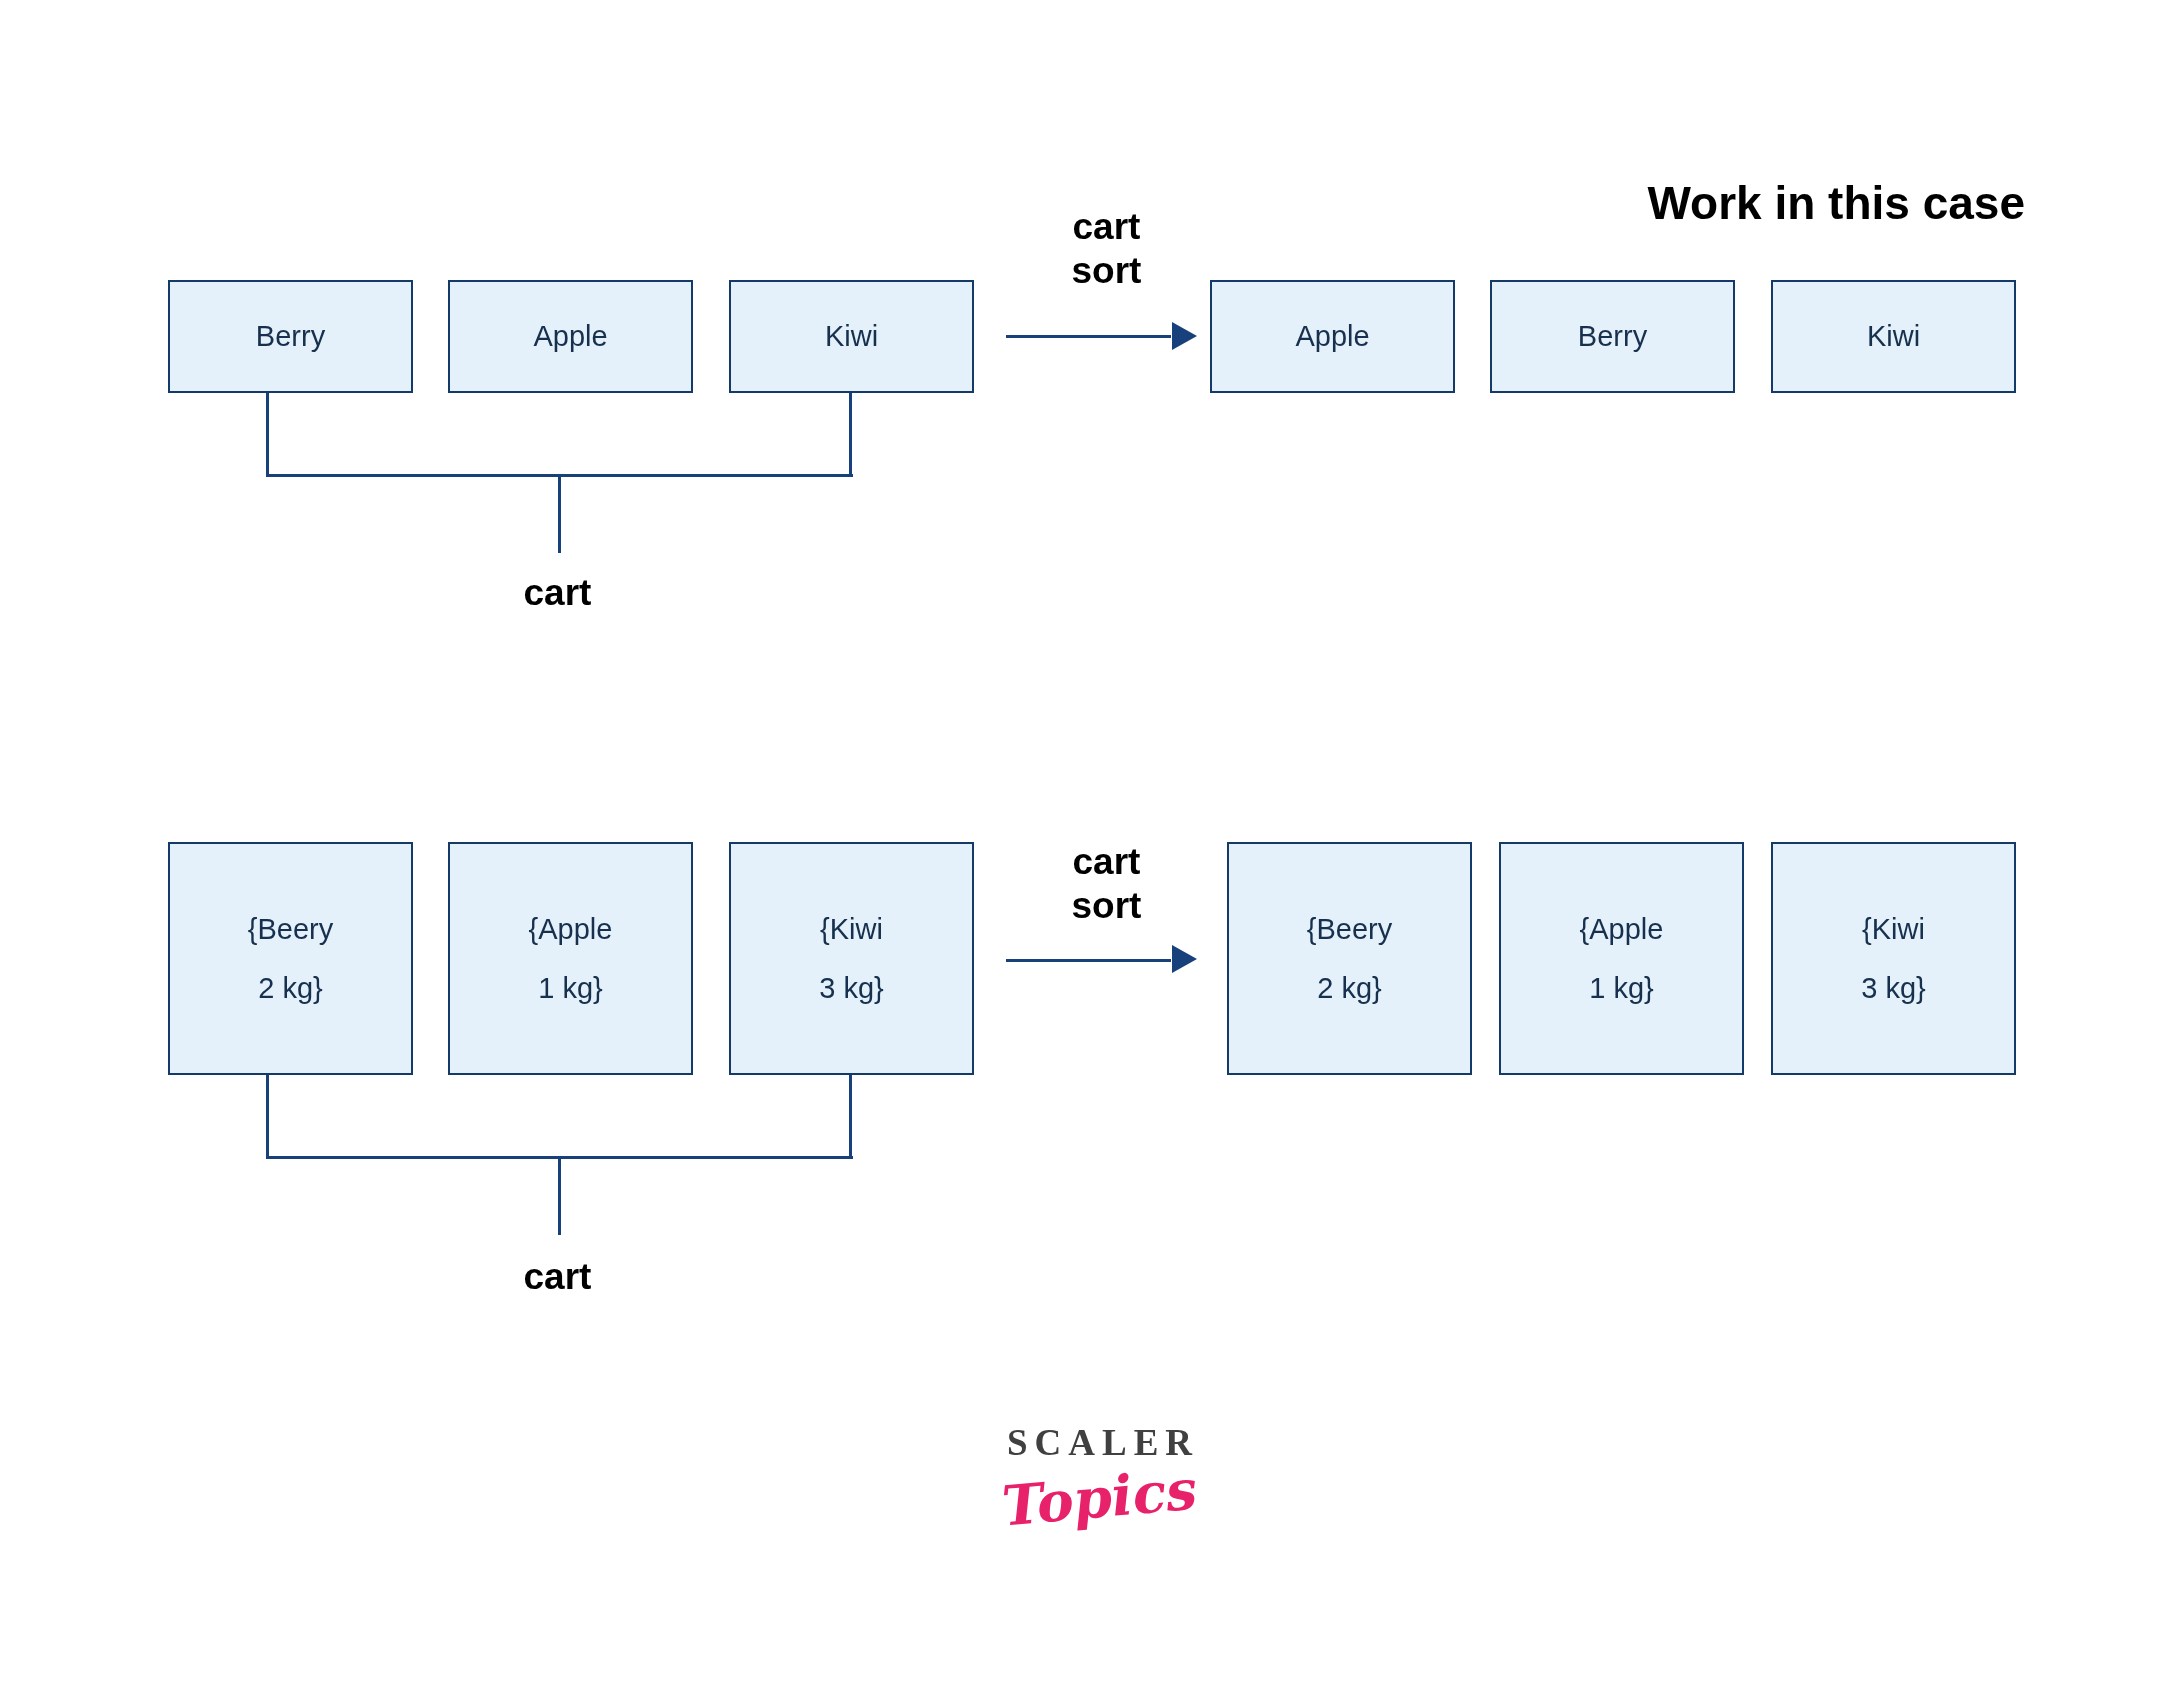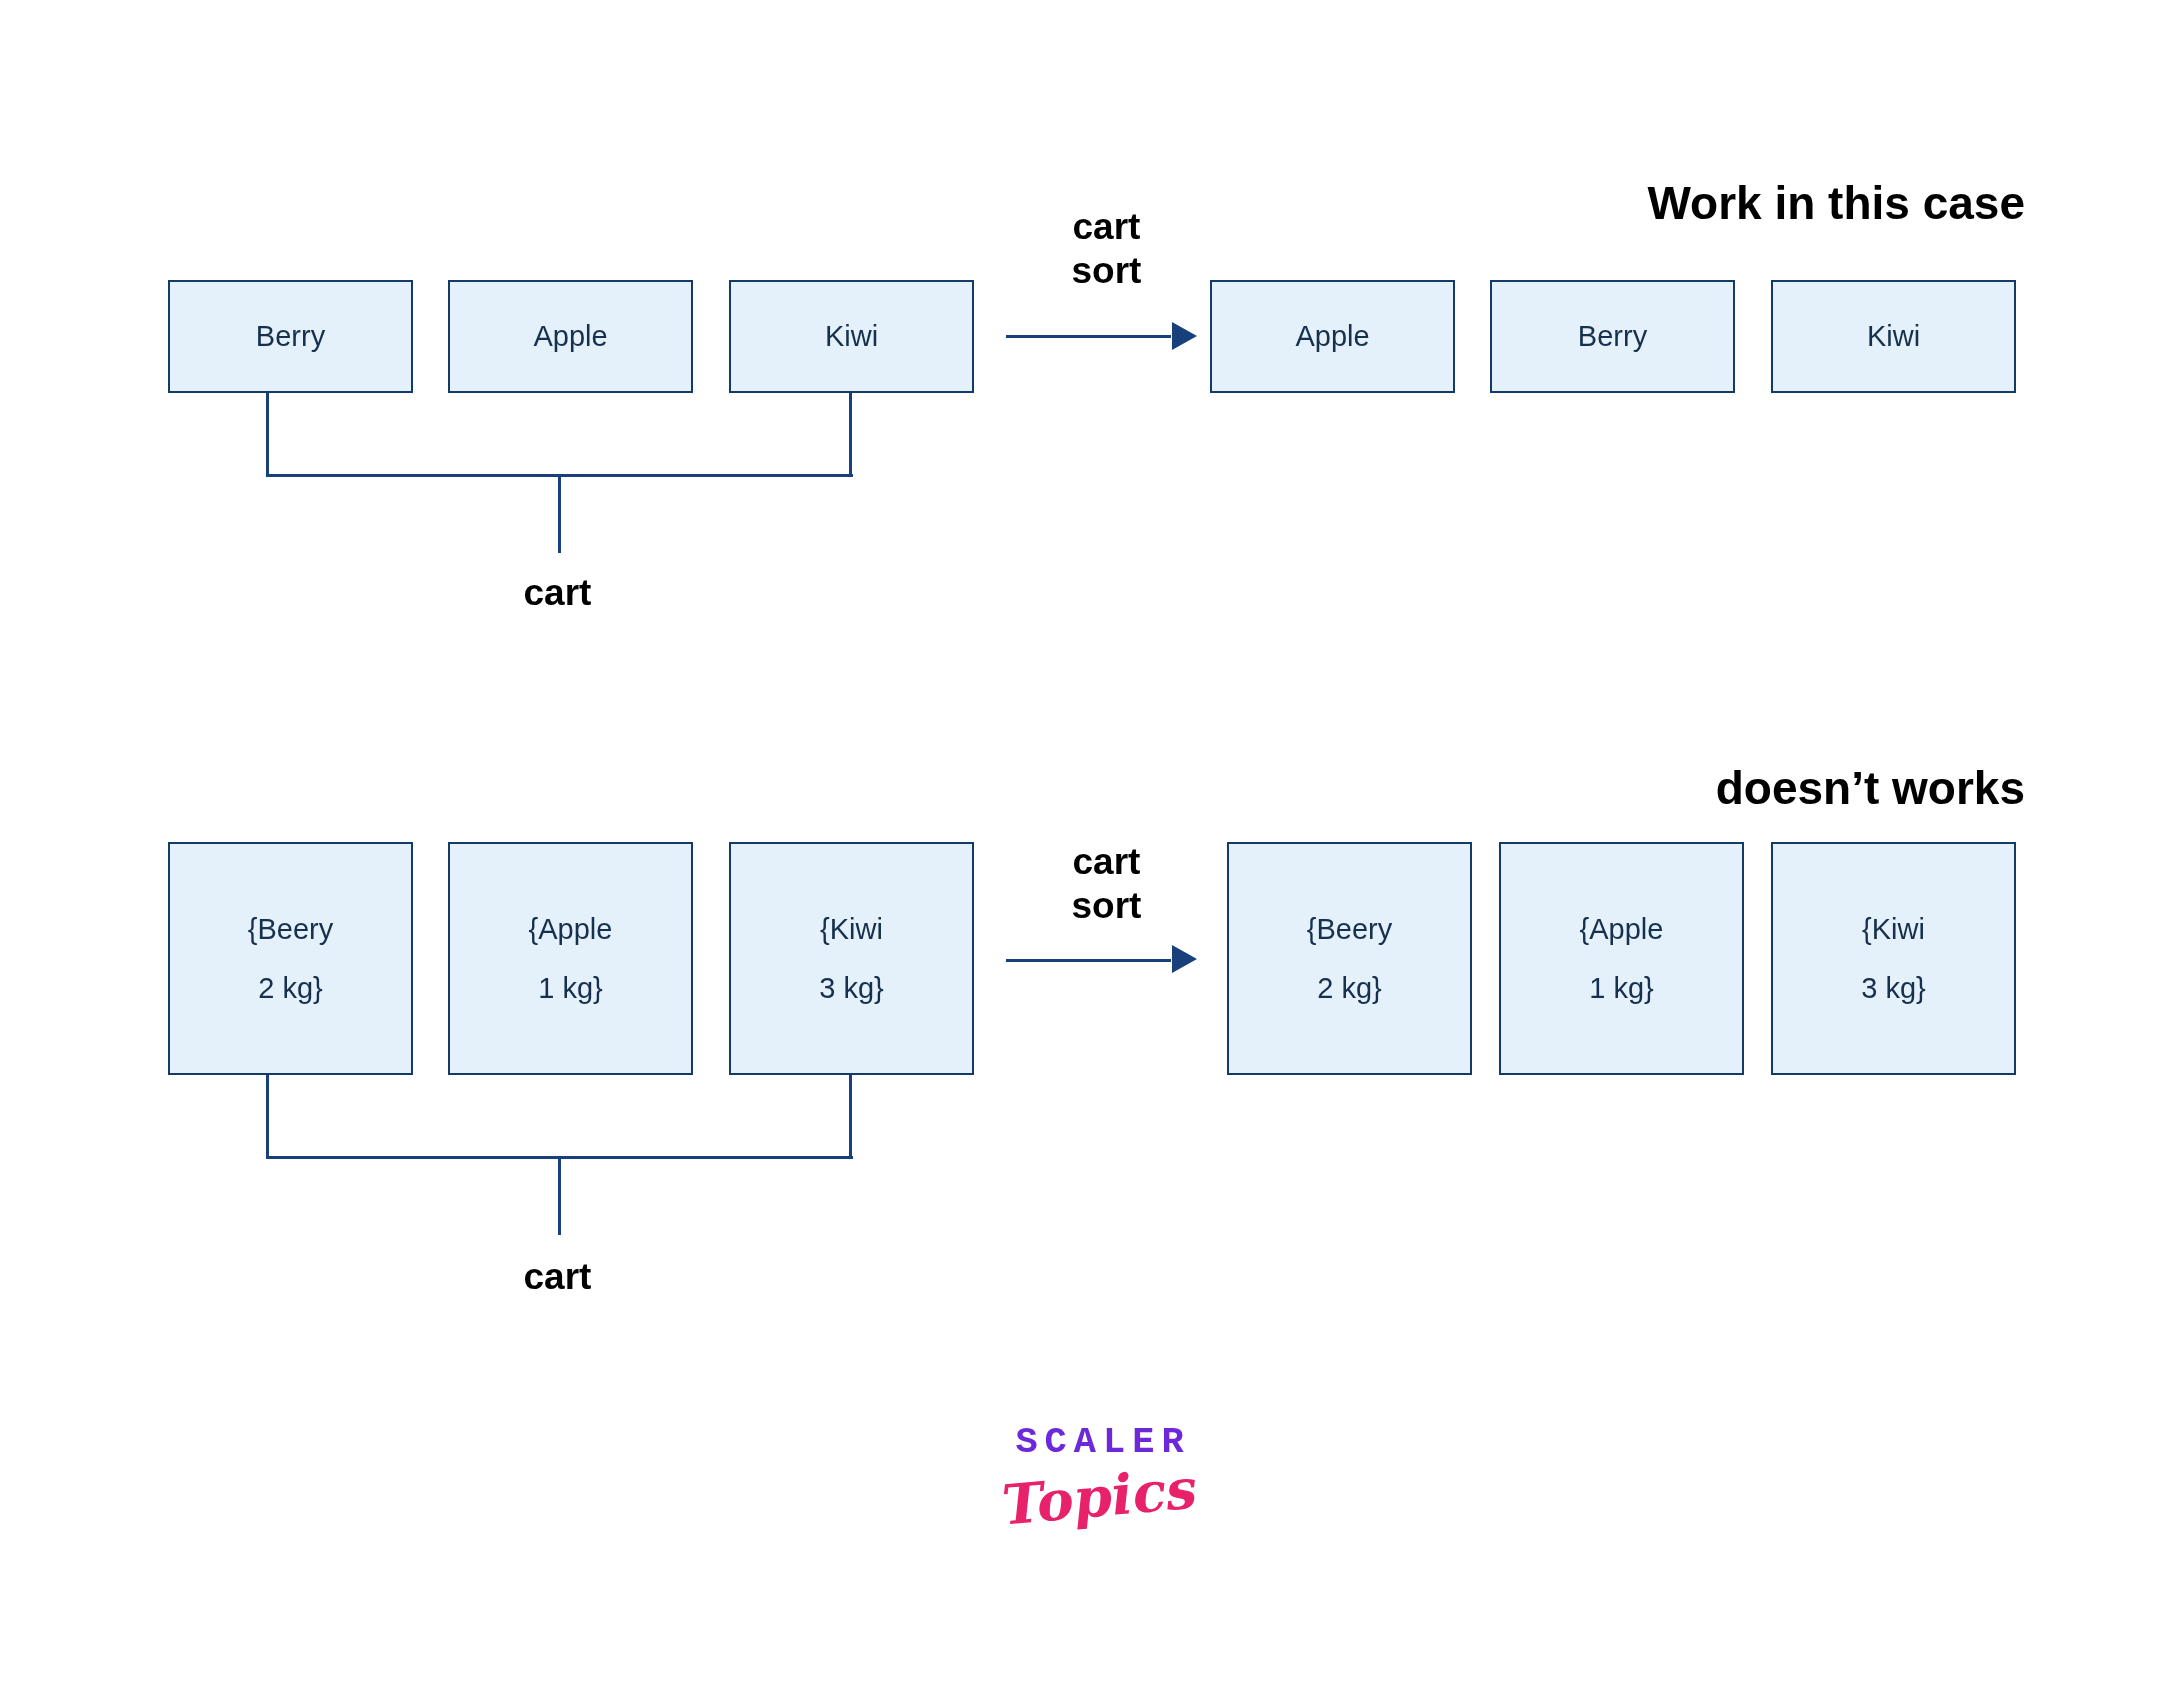--- a/index.html
+++ b/index.html
@@ -99,25 +99,25 @@
 
   
   #logo {
     position: absolute;
     left: 966px;
     top: 1421px;
     width: 267px;
     text-align: center;
   }
   #logo .scaler {
-    font-family: Liberation Mono, monospace;
+    font-family: Liberation Serif, serif;
     font-weight: bold;
     font-size: 37px;
     letter-spacing: 7px;
-    color: #6d28d9;
+    color: #404040;
     display: block;
     margin-left: 7px;
   }
   #logo .topics {
     font-family: "DejaVu Serif", serif;
     font-style: italic;
     font-weight: bold;
     font-size: 55px;
     color: #e8216b;
     display: block;
@@ -158,21 +158,20 @@
   <div class="box" style="left:1771px; top:280px; width:245px; height:113px;">
     <span>Kiwi</span>
   </div>
 
   <div class="br-v" style="left:266px; top:393px; height:83px;"></div>
   <div class="br-v" style="left:849px; top:393px; height:83px;"></div>
   <div class="br-h" style="left:266px; top:474px; width:587px;"></div>
   <div class="br-v" style="left:558px; top:474px; height:79px;"></div>
   <div class="br-label" style="left:462px; top:572px; width:191px;">cart</div>
 
-  <div class="heading" style="left:1427px; top:761px; width:598px;">doesn’t works</div>
 
   <div class="box" style="left:168px; top:842px; width:245px; height:233px;">
     <span>{Beery</span>
     <span class="line2">2 kg}</span>
   </div>
   <div class="box" style="left:448px; top:842px; width:245px; height:233px;">
     <span>{Apple</span>
     <span class="line2">1 kg}</span>
   </div>
   <div class="box" style="left:729px; top:842px; width:245px; height:233px;">

